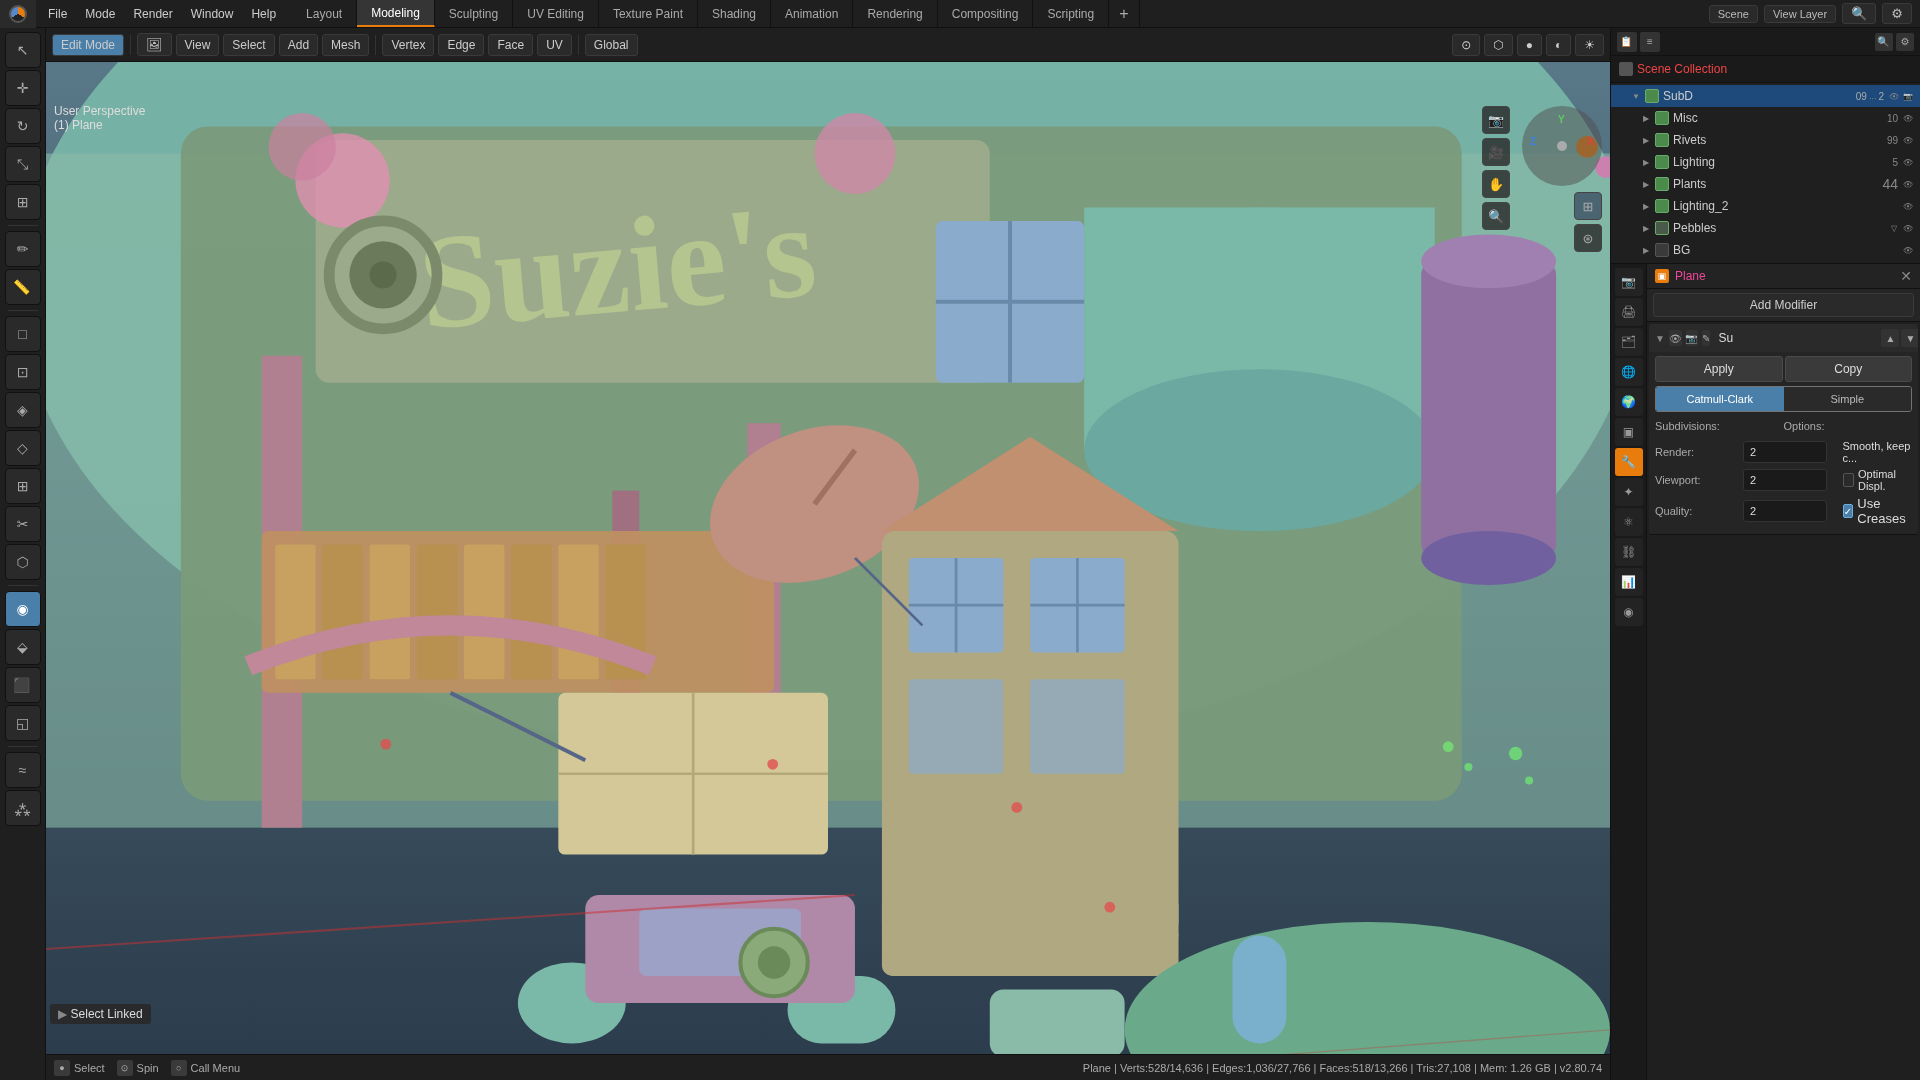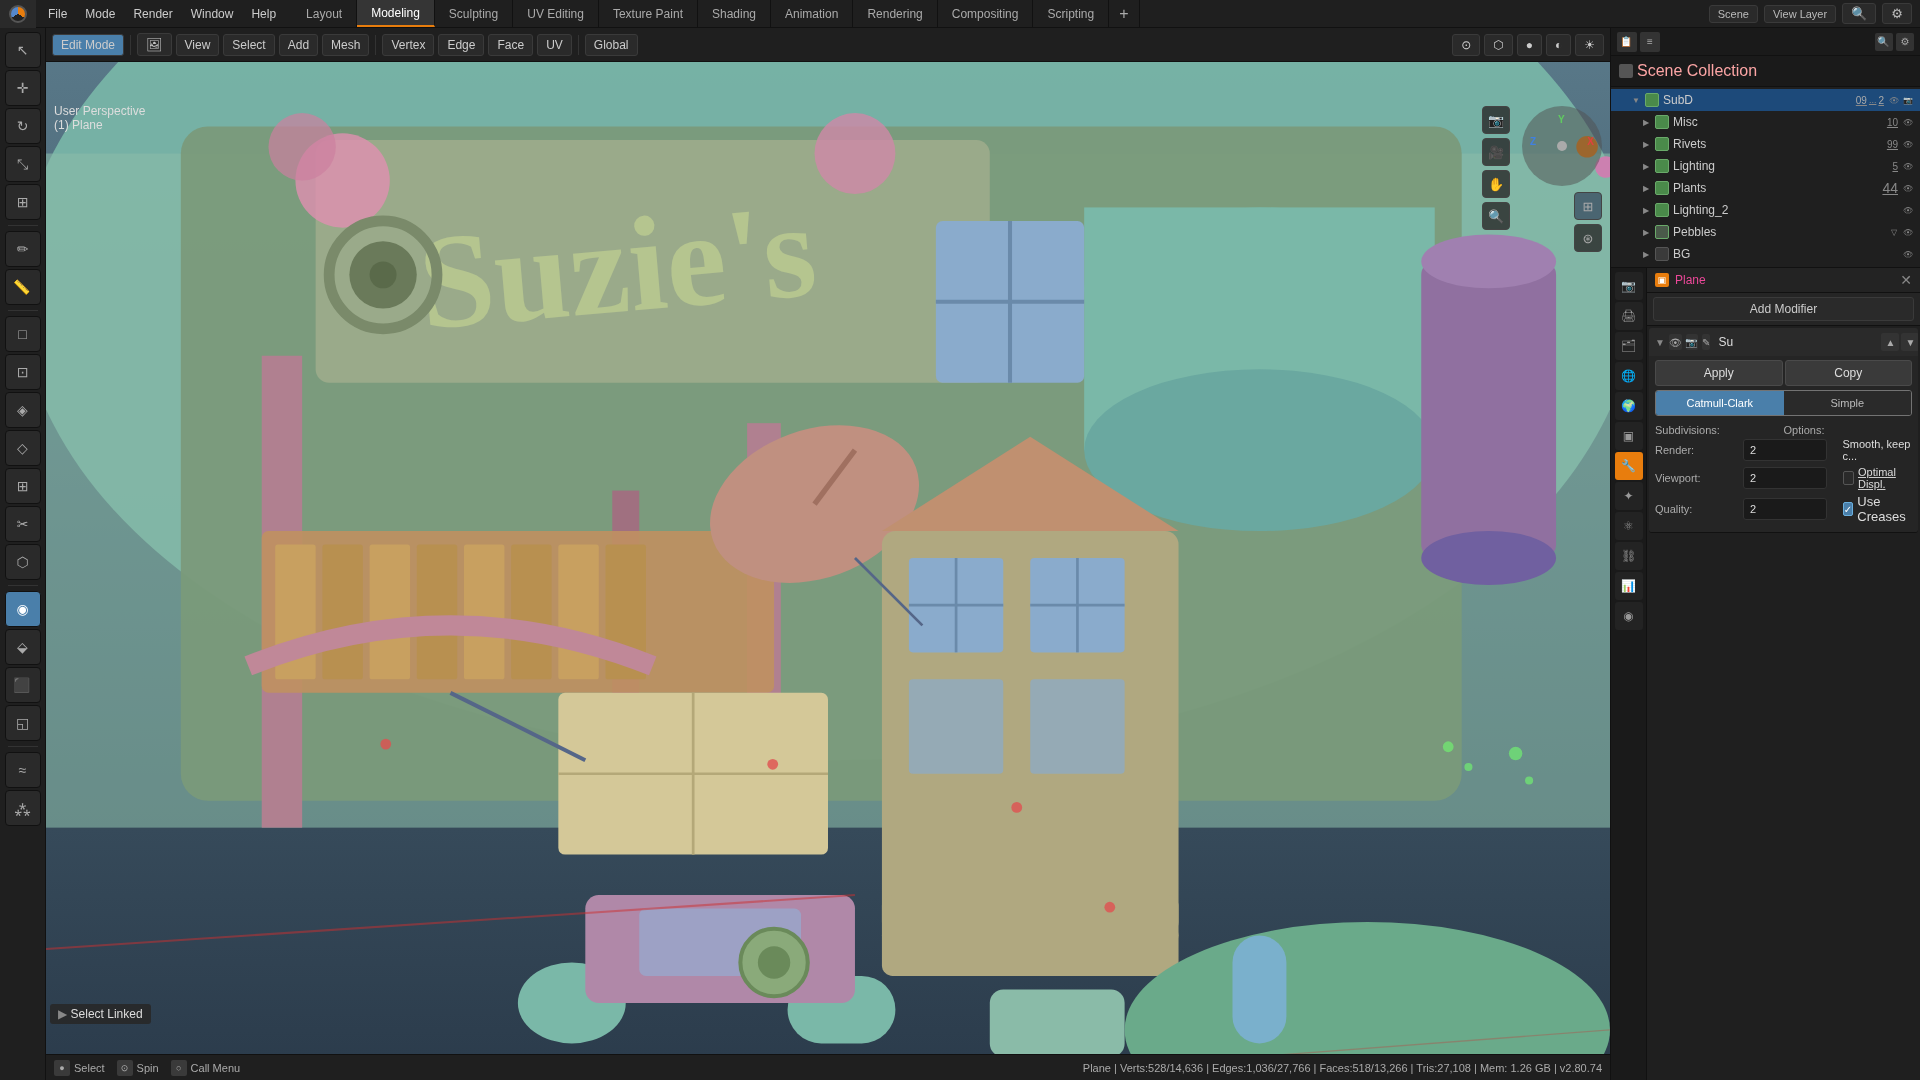--- a/index.html
+++ b/index.html
@@ -374,21 +374,20 @@
       flex: 1;
       font-size: 12px;
       color: #ccc;
     }
     .coll-count {
       font-size: 10px;
       color: #888;
       display: flex;
       align-items: flex-start;
       gap: 2px;
-      text-decoration: underline;
     }
     .coll-icons {
       display: flex;
       gap: 2px;
       align-items: center;
     }
     .coll-icon-small {
       width: 12px;
       height: 12px;
       border-radius: 2px;
@@ -928,21 +927,21 @@
         <div style="width:20px;height:20px;background:#333;border-radius:2px;display:flex;align-items:center;justify-content:center;cursor:pointer;font-size:10px;color:#aaa;">≡</div>
       </div>
       <div style="margin-left:auto;display:flex;gap:3px;">
         <div style="width:18px;height:18px;background:#333;border-radius:2px;display:flex;align-items:center;justify-content:center;cursor:pointer;font-size:10px;color:#aaa;">🔍</div>
         <div style="width:18px;height:18px;background:#333;border-radius:2px;display:flex;align-items:center;justify-content:center;cursor:pointer;font-size:10px;color:#aaa;">⚙</div>
       </div>
     </div>
 
     <div id="scene-collection-header">
       <div class="collection-icon"></div>
-      <span style="color:#fca5a5;font-size:16px;">Scene Collection</span>
+      <span style="color:#ef4444;font-size:12px;">Scene Collection</span>
     </div>
 
     <div id="collection-tree">
 
       <div class="collection-item active">
         <span class="coll-indent" style="width:10px;"></span>
         <div class="coll-arrow">▼</div>
         <div class="coll-checkbox"></div>
         <span class="coll-name">SubD</span>
         <div class="coll-count">
@@ -1098,21 +1097,21 @@
             <div class="subd-tab active">
               <span>Catmull-Clark</span>
             </div>
             <div class="subd-tab">
               <span>Simple</span>
             </div>
           </div>
 
           <div id="subd-options">
 
-            <div style="display:flex; ">
+            <div style="display:flex; margin-bottom:6px;">
               <div style="flex:1;">
                 <div class="subd-option-label">Subdivisions:</div>
               </div>
               <div style="flex:1;">
                 <div class="subd-option-label">Options:</div>
               </div>
             </div>
 
             <div class="subd-row">
               <div class="subd-label">Render:</div>
@@ -1123,21 +1122,21 @@
                 <span>Smooth, keep c...</span>
               </div>
             </div>
 
             <div class="subd-row">
               <div class="subd-label">Viewport:</div>
               <div class="subd-value">
                 <span>2</span>
               </div>
 
-              <div style="flex:1; padding-left:8px; display:flex; align-items:center; gap:4px;text-decoration:underline;">
+              <div style="flex:1; padding-left:8px; display:flex; align-items:center; gap:4px;">
                 <div class="subd-checkbox" style="background:#2a2a2a;"></div>
                 <span style="font-size:11px;color:#ddd;">Optimal Displ.</span>
               </div>
             </div>
 
             <div class="subd-row">
               <div class="subd-label">Quality:</div>
               <div class="subd-value">
                 <span>2</span>
               </div>

